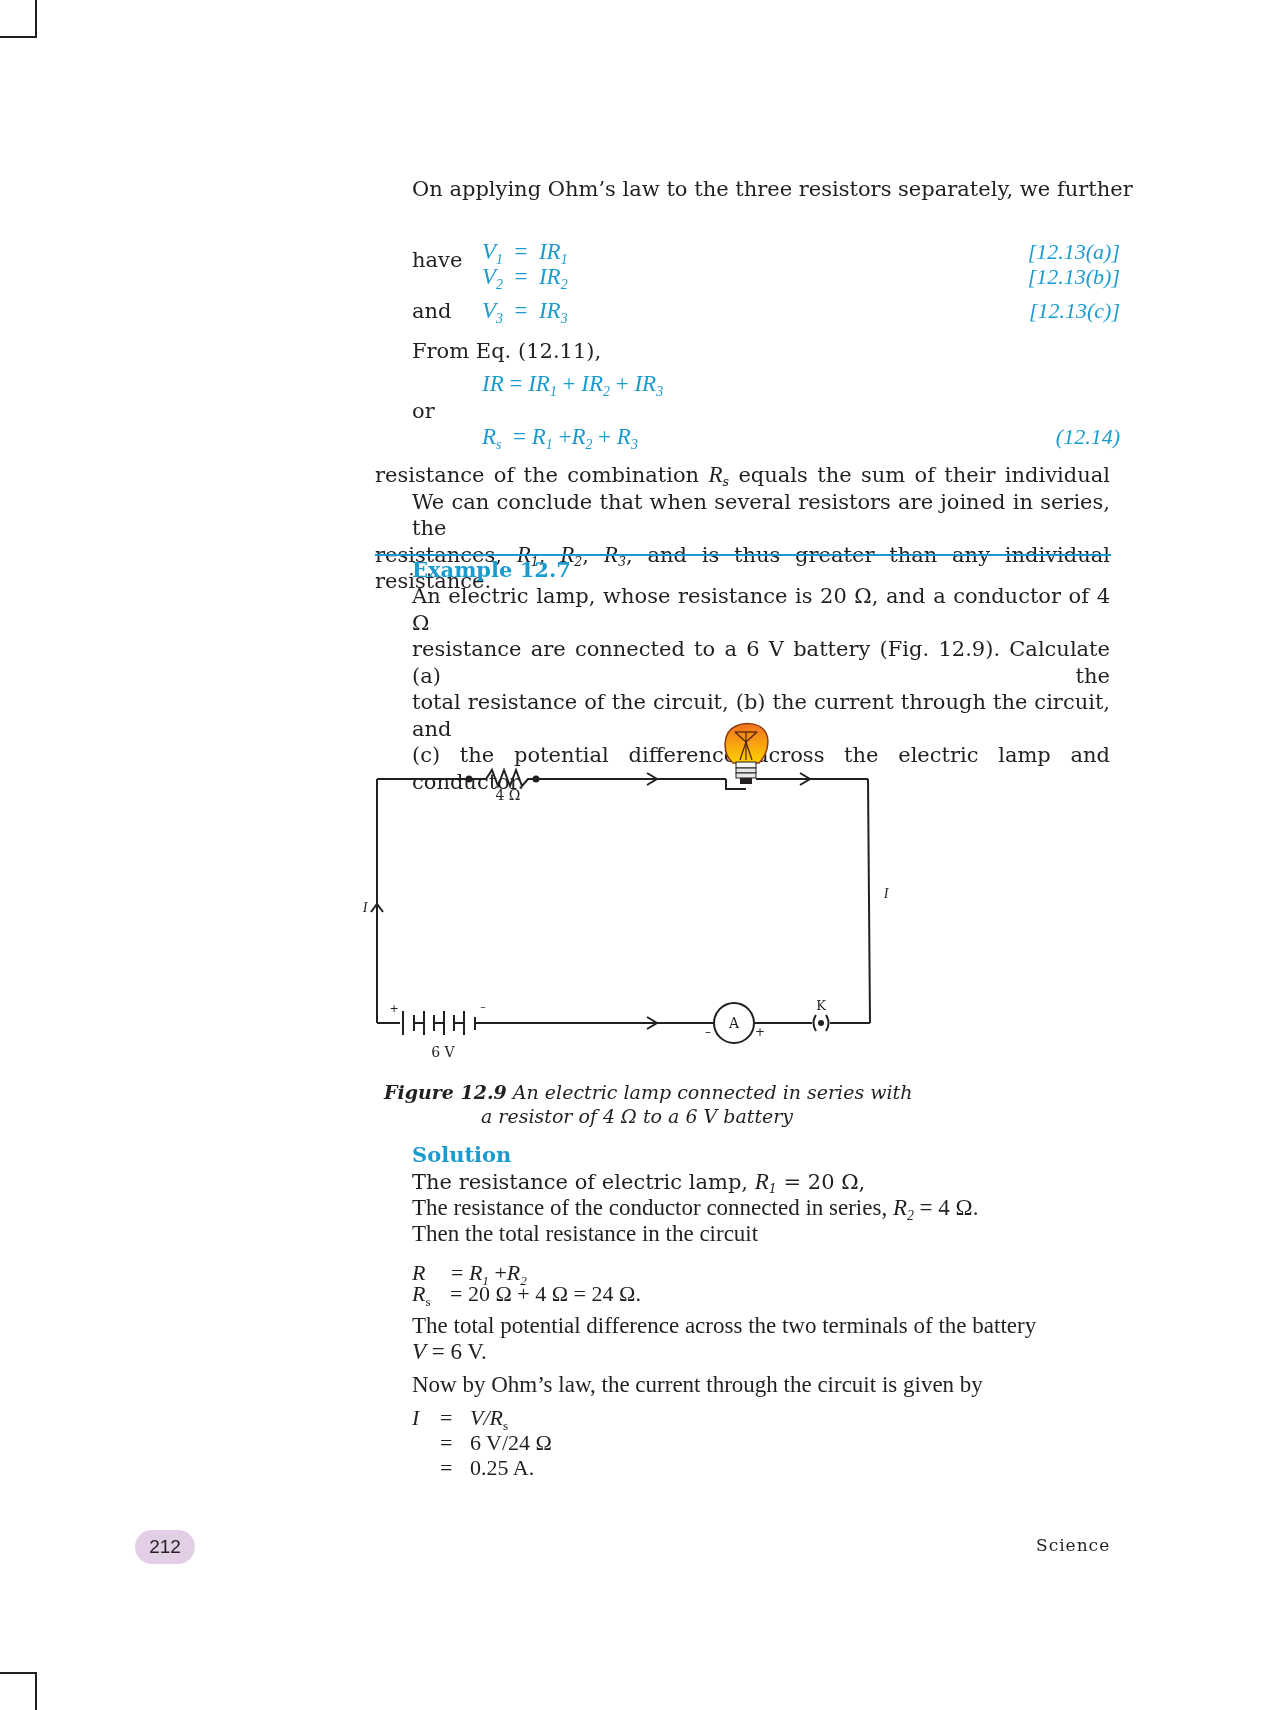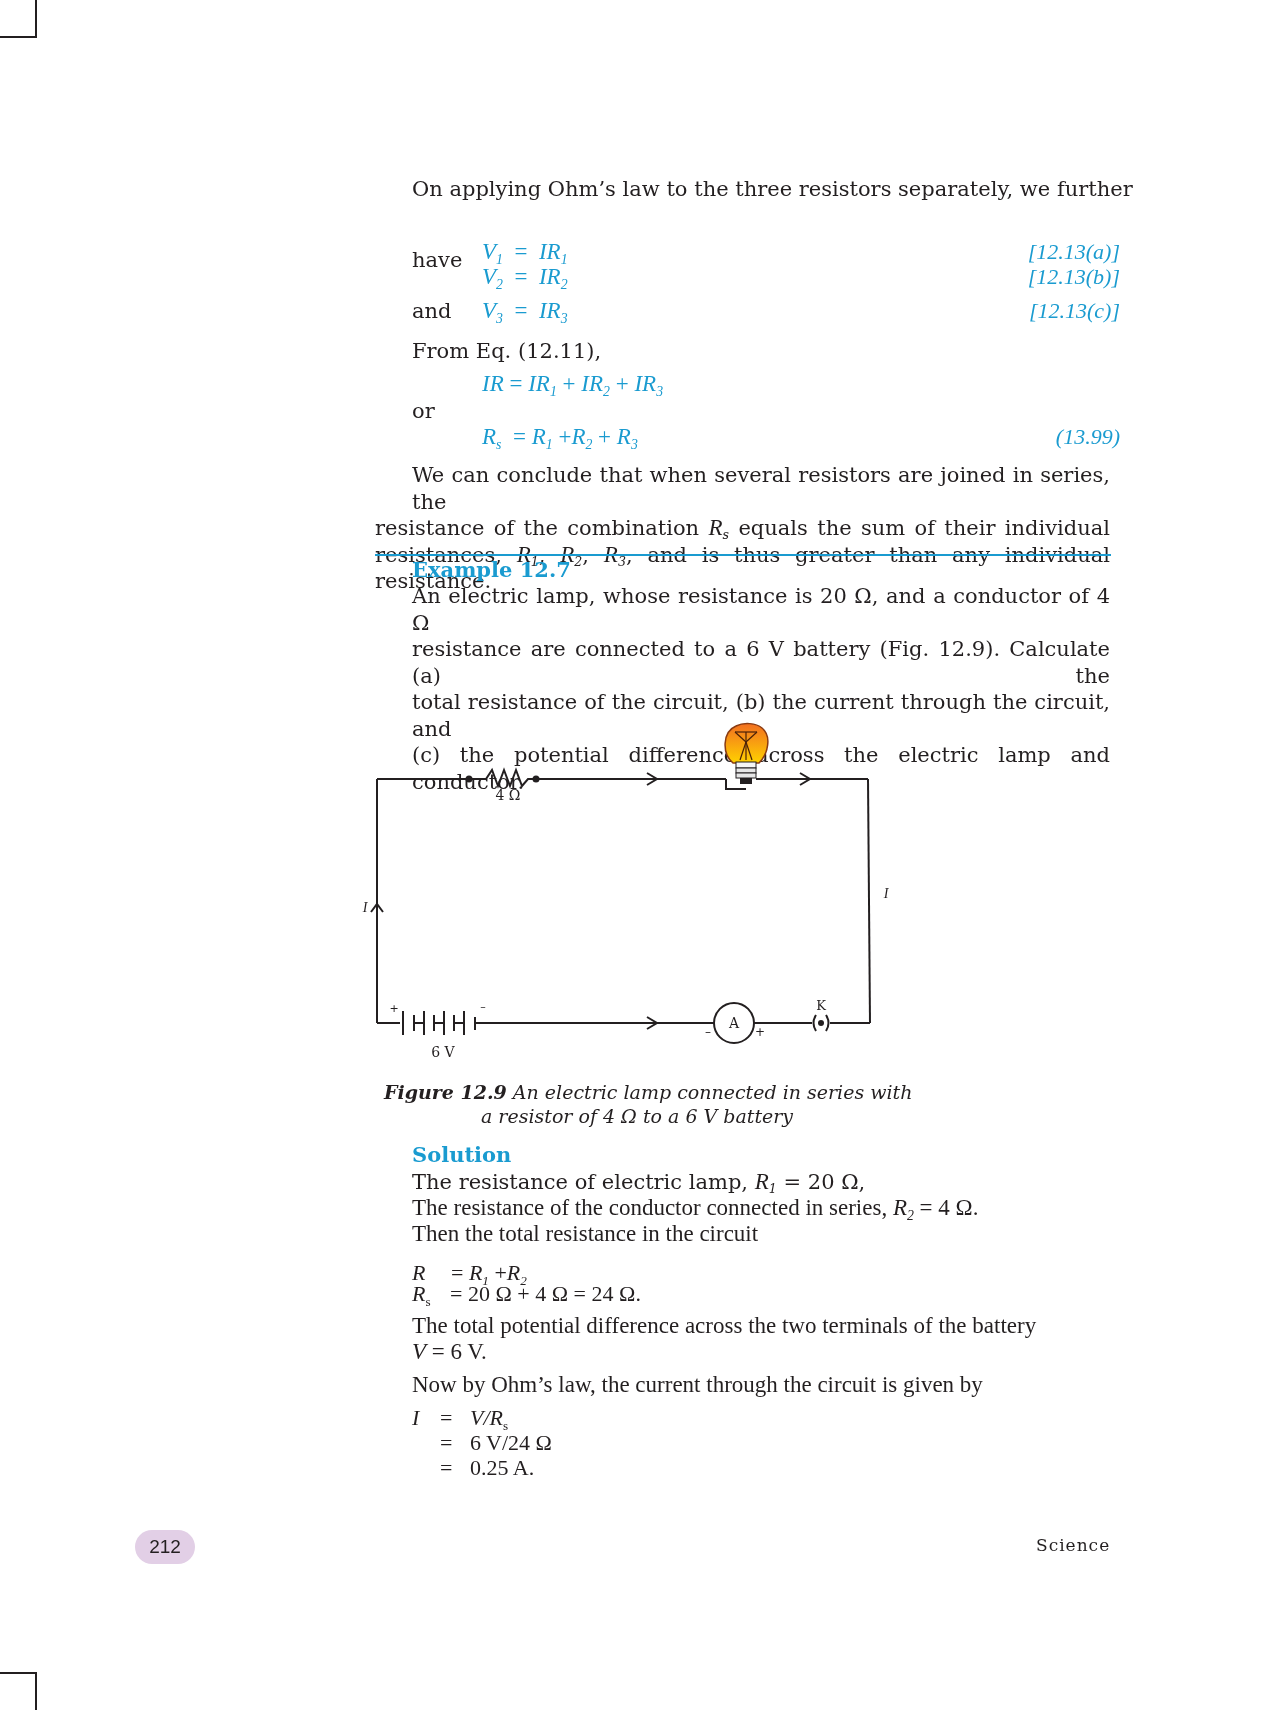--- a/index.html
+++ b/index.html
@@ -53,26 +53,26 @@
 <div class="abs txt" style="left:412px;top:338px;">From Eq. (12.11),</div>
 
 <div class="abs eq" style="left:482px;top:371px;">
   <span>IR</span> <span style="font-style:normal">=</span> <span>IR</span><sub>1</sub> <span style="font-style:normal">+</span> <span>IR</span><sub>2</sub> <span style="font-style:normal">+</span> <span>IR</span><sub>3</sub>
 </div>
 
 <div class="abs txt" style="left:412px;top:398px;">or</div>
 
 <div class="abs" style="left:412px;top:424px;width:700px;height:30px;">
   <span class="abs eq" style="left:70px;top:0;"><span>R</span><sub>s</sub>&nbsp; <span style="font-style:normal">=</span> <span>R</span><sub>1</sub> <span style="font-style:normal">+</span><span>R</span><sub>2</sub> <span style="font-style:normal">+</span> <span>R</span><sub>3</sub></span>
-  <span class="abs eqnum" style="right:-8px;top:0;">(13.99)</span>
+  <span class="abs eqnum" style="right:-8px;top:0;">(12.14)</span>
 </div>
 
 <div class="abs" style="left:375px;top:462px;width:735px;">
+  <div class="just"><span>resistance of the combination</span> <span class="it" style="font-family:'Liberation Serif',serif;font-size:23px;">R</span><sub class="it">s</sub> <span>equals the sum of their individual</span></div>
   <div class="just" style="padding-left:37px;">We can conclude that when several resistors are joined in series, the</div>
-  <div class="just"><span>resistance of the combination</span> <span class="it" style="font-family:'Liberation Serif',serif;font-size:23px;">R</span><sub class="it">s</sub> <span>equals the sum of their individual</span></div>
   <div class="just" style="text-align-last:left;"><span>resistances,</span> <span class="it" style="font-family:'Liberation Serif',serif;font-size:23px;">R</span><sub class="it">1</sub>, <span class="it" style="font-family:'Liberation Serif',serif;font-size:23px;">R</span><sub class="it">2</sub>, <span class="it" style="font-family:'Liberation Serif',serif;font-size:23px;">R</span><sub class="it">3</sub>, <span>and is thus greater than any individual resistance.</span></div>
 </div>
 
 <div class="abs rule" style="left:375px;top:554px;width:736px;"></div>
 
 <div class="abs heading" style="left:412px;top:557px;">Example 12.7</div>
 <div class="abs" style="left:412px;top:583px;width:698px;">
   <div class="just">An electric lamp, whose resistance is 20 Ω, and a conductor of 4 Ω</div>
   <div class="just">resistance are connected to a 6 V battery (Fig. 12.9). Calculate (a) the</div>
   <div class="just">total resistance of the circuit, (b) the current through the circuit, and</div>

